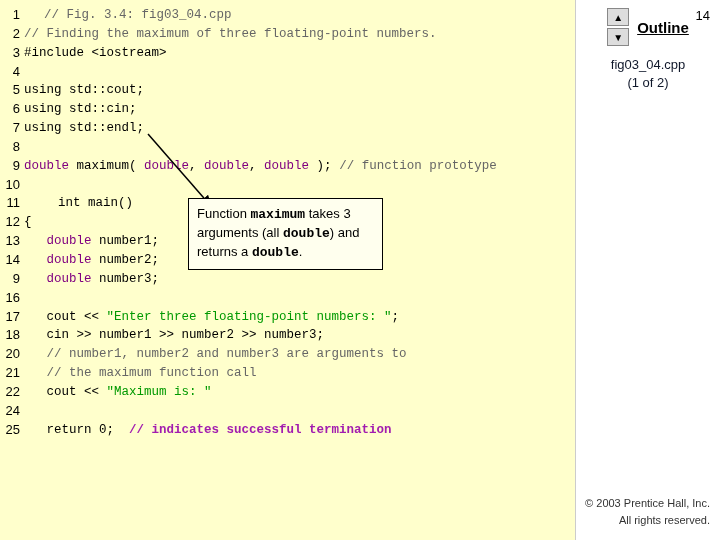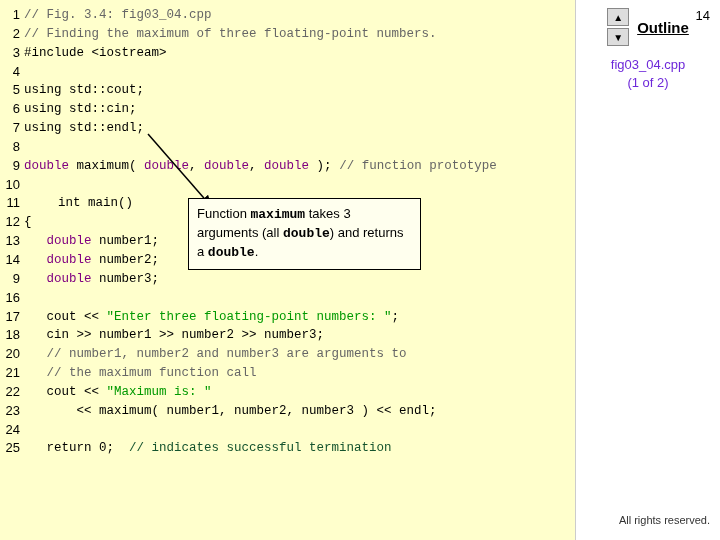--- a/index.html
+++ b/index.html
@@ -103,31 +103,31 @@
       position: absolute;
       top: 8px;
       right: 10px;
       font-size: 13px;
       color: #000;
     }
 
     .fig-label {
       font-family: Arial, sans-serif;
       font-size: 13px;
-      color: #6d28d9;
+      color: #0f172a;
       margin-top: 6px;
       text-align: center;
       line-height: 1.4;
     }
 
     .tooltip-box {
       position: absolute;
       left: 188px;
       top: 198px;
-      width: 233px;
+      width: 195px;
       background: #ffffee;
       border: 1.5px solid #000;
       padding: 6px 8px;
       font-family: Arial, sans-serif;
       font-size: 13px;
       color: #000;
       line-height: 1.4;
       z-index: 10;
     }
 
@@ -150,21 +150,21 @@
 <body>
 
 <div class="main-container">
 
   <div class="code-panel">
     <table class="code-table">
       <tbody>
 
         <tr>
           <td class="line-num">1</td>
-          <td class="code-content"><span style="color:#666;">// Fig. 3.4: fig03_04.cpp</span></td>
+          <td class="code-content"><span style="color:#666;margin-left:20px;">// Fig. 3.4: fig03_04.cpp</span></td>
         </tr>
 
         <tr>
           <td class="line-num">2</td>
           <td class="code-content"><span style="color:#666;">// Finding the maximum of three floating-point numbers.</span></td>
         </tr>
 
         <tr>
           <td class="line-num">3</td>
           <td class="code-content"><span style="color:#000000;">#include &lt;iostream&gt;</span></td>
@@ -254,33 +254,29 @@
         <tr>
           <td class="line-num">21</td>
           <td class="code-content">&nbsp;&nbsp; <span style="color:#666;">// the maximum function call</span></td>
         </tr>
 
         <tr>
           <td class="line-num">22</td>
           <td class="code-content">&nbsp;&nbsp; cout &lt;&lt; <span style="color:#009900;">"Maximum is: "</span></td>
         </tr>
 
-        <tr>
-          <td class="line-num">23</td>
-          <td class="code-content">&nbsp;&nbsp;&nbsp;&nbsp;&nbsp;&nbsp; &lt;&lt; maximum( number1, number2, number3 ) &lt;&lt; endl;</td>
-        </tr>
 
         <tr>
           <td class="line-num">24</td>
           <td class="code-content">&nbsp;</td>
         </tr>
 
         <tr>
           <td class="line-num">25</td>
-          <td class="code-content">&nbsp;&nbsp; return 0; &nbsp;<span style="color:#14532d;">// indicates successful termination</span></td>
+          <td class="code-content">&nbsp;&nbsp; return 0; &nbsp;<span style="color:#a21caf;font-weight:bold;">// indicates successful termination</span></td>
         </tr>
       </tbody>
     </table>
 
     <div class="tooltip-box">
       Function <span class="tt-bold">maximum</span> takes 3 arguments (all <span class="tt-bold">double</span>) and returns a <span class="tt-bold">double</span>.
     </div>
 
     <svg style="position:absolute;top:0;left:0;width:575px;height:540px;pointer-events:none;z-index:8;">
 
@@ -308,17 +304,18 @@
       </div>
       <span class="outline-label">Outline</span>
     </div>
 
     <div class="fig-label">
       <div>fig03_04.cpp</div>
       <div>(1 of 2)</div>
     </div>
 
     <div class="copyright">
+      <div>© 2003 Prentice Hall, Inc.</div>
       <div>All rights reserved.</div>
     </div>
   </div>
 
 </div>
 
 </body></html>

